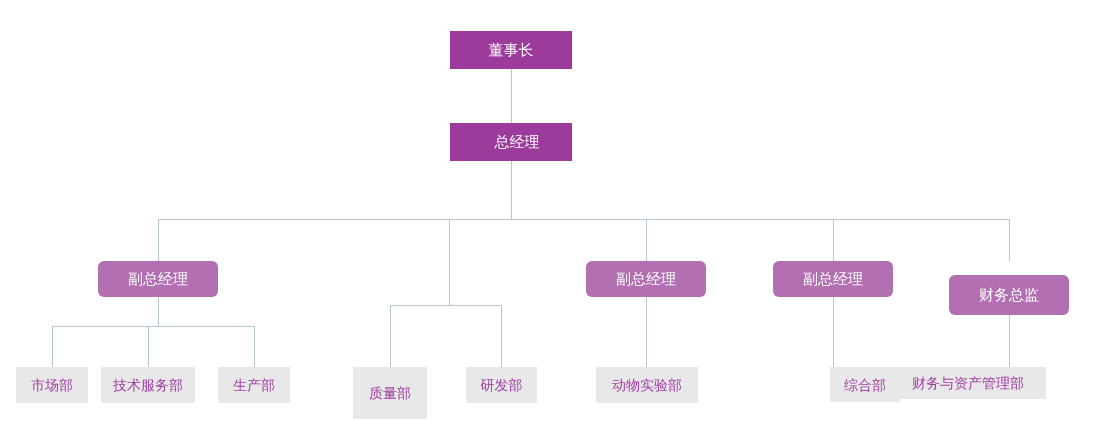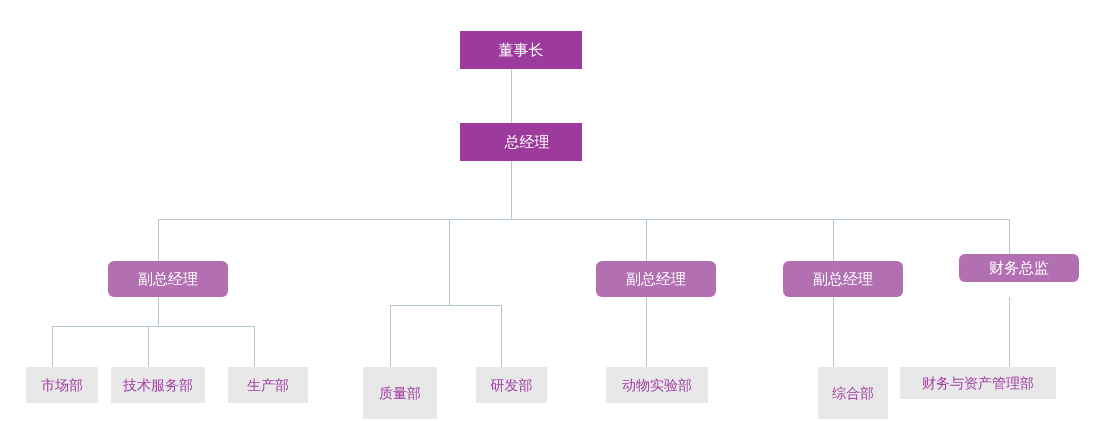--- a/index.html
+++ b/index.html
@@ -12,38 +12,37 @@
   html,body{margin:0;padding:0;background:#ffffff;}
   body{font-family:"DejaVu Sans","Liberation Sans",sans-serif;}
   .canvas{position:relative;width:1100px;height:421px;background:#ffffff;overflow:hidden;}
   .connectors{position:absolute;left:0;top:0;width:1100px;height:421px;}
   .connectors path{stroke:var(--line);stroke-width:1;fill:none;shape-rendering:crispEdges;}
   .node{
     position:absolute;
     display:flex;align-items:center;justify-content:center;
     font-size:15px;line-height:1;white-space:nowrap;
     box-sizing:border-box;
-    margin-left:10px;
   }
   .exec{background:var(--exec);color:#ffffff;}
   .mgr{background:var(--mgr);color:#ffffff;border-radius:6px;}
   .dept{background:var(--dept);color:var(--dept-text);font-size:14px;}
   #n0{left:450px;top:31px;width:122px;height:38px;}
   #n1{left:450px;top:123px;width:122px;height:38px;padding-left:12px;}
   #n2{left:98px;top:261px;width:120px;height:36px;}
   #n3{left:586px;top:261px;width:120px;height:36px;}
   #n4{left:773px;top:261px;width:120px;height:36px;}
-  #n5{left:949px;top:254px;width:120px;height:28px;}
+  #n5{left:949px;top:275px;width:120px;height:40px;}
   #n6{left:16px;top:367px;width:72px;height:36px;}
   #n7{left:101px;top:367px;width:94px;height:36px;}
-  #n8{left:218px;top:367px;width:80px;height:36px;}
+  #n8{left:218px;top:367px;width:72px;height:36px;}
   #n9{left:353px;top:367px;width:74px;height:52px;}
   #n10{left:466px;top:367px;width:71px;height:36px;}
   #n11{left:596px;top:367px;width:102px;height:36px;}
-  #n12{left:808px;top:367px;width:70px;height:52px;}
+  #n12{left:830px;top:367px;width:70px;height:35px;}
   #n13{left:890px;top:367px;width:156px;height:32px;}
 </style>
 </head>
 <body>
 
 <div class="canvas">
 
   <svg class="connectors" viewBox="0 0 1100 421" xmlns="http://www.w3.org/2000/svg" aria-hidden="true">
     <path d="M511.5 69 L511.5 123"></path>
     <path d="M511.5 161 L511.5 219"></path>

